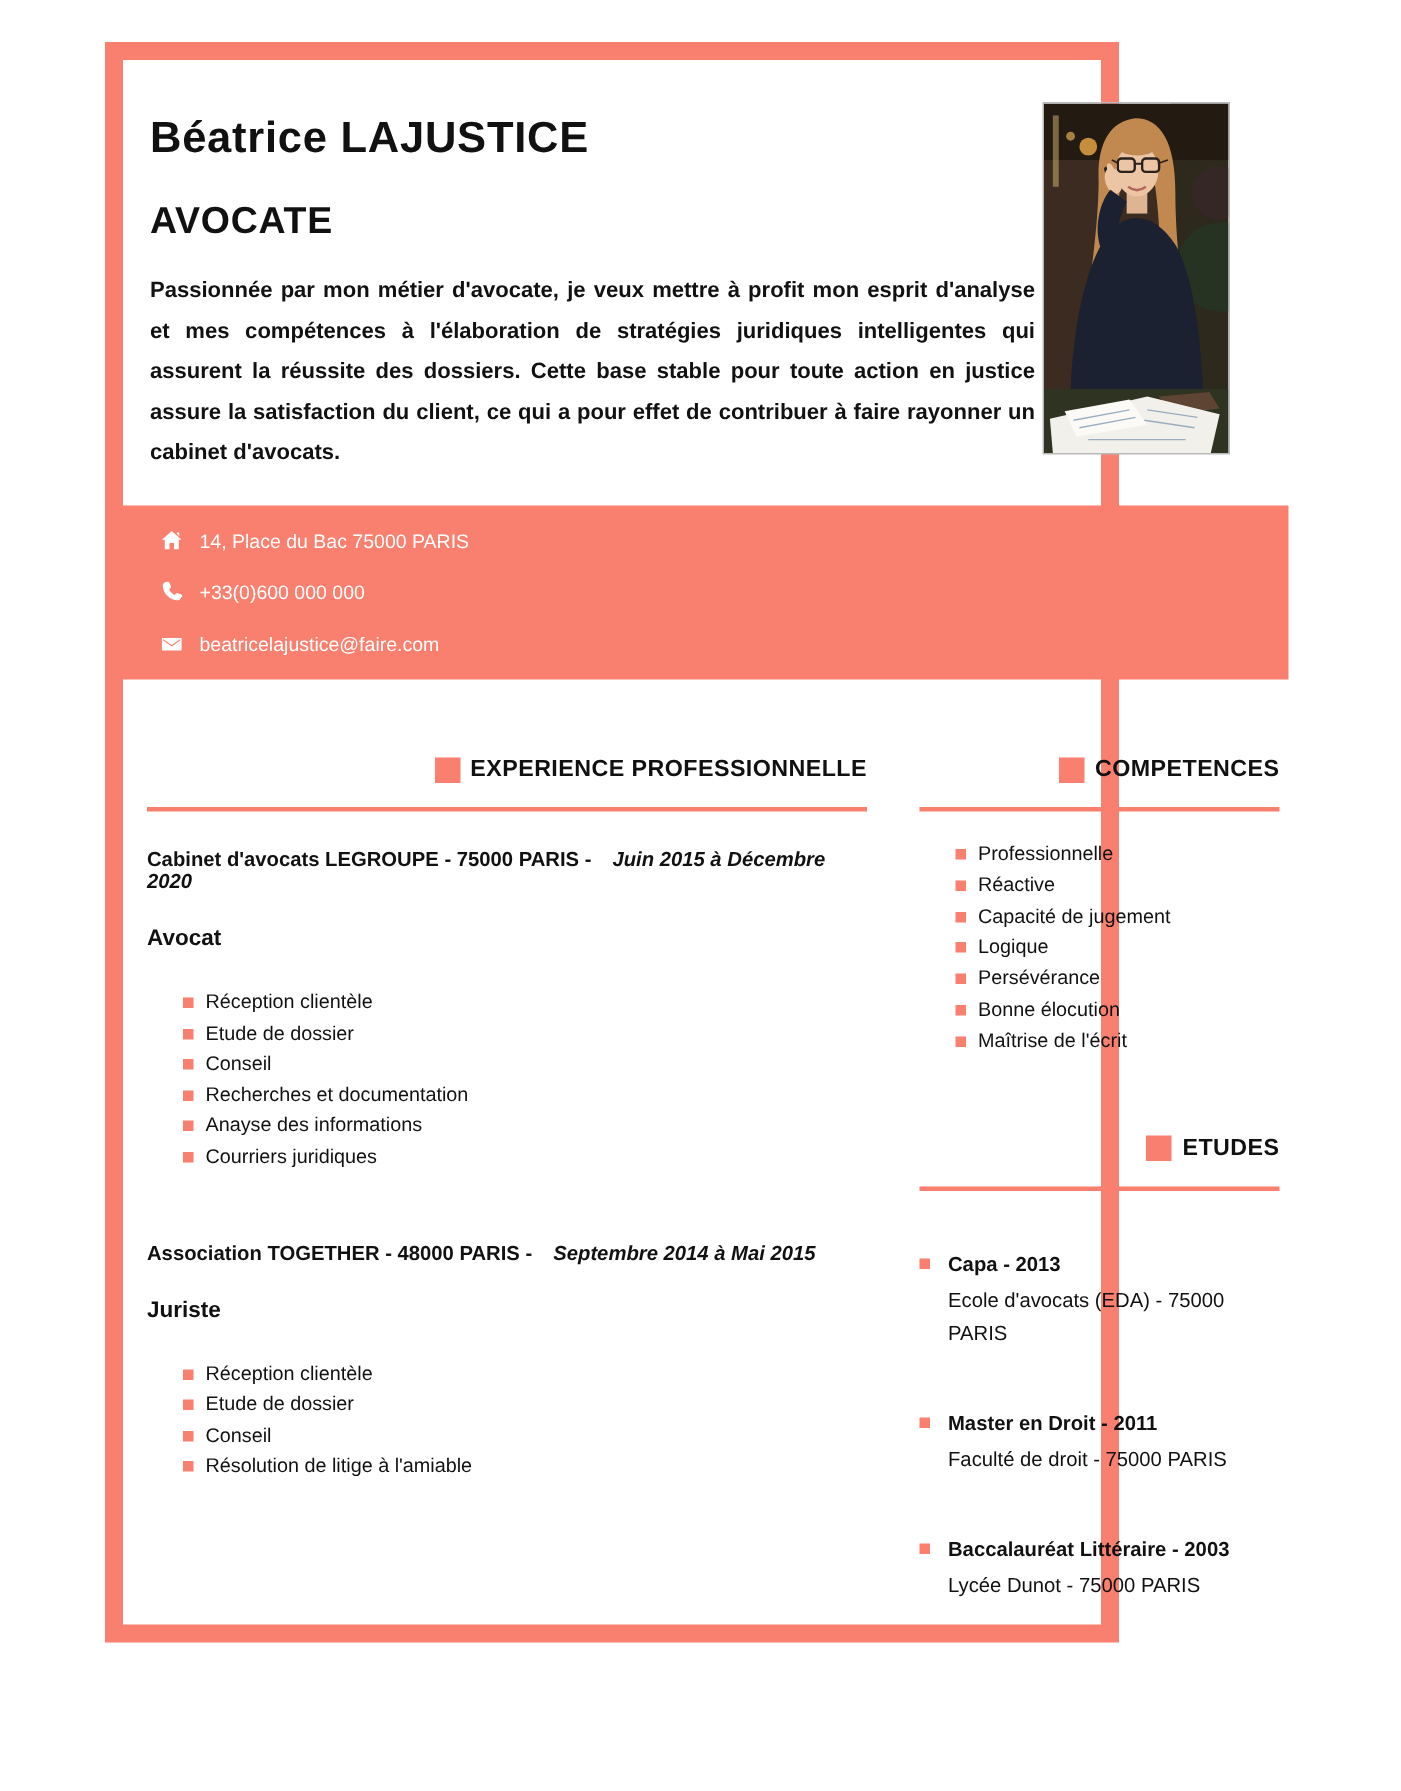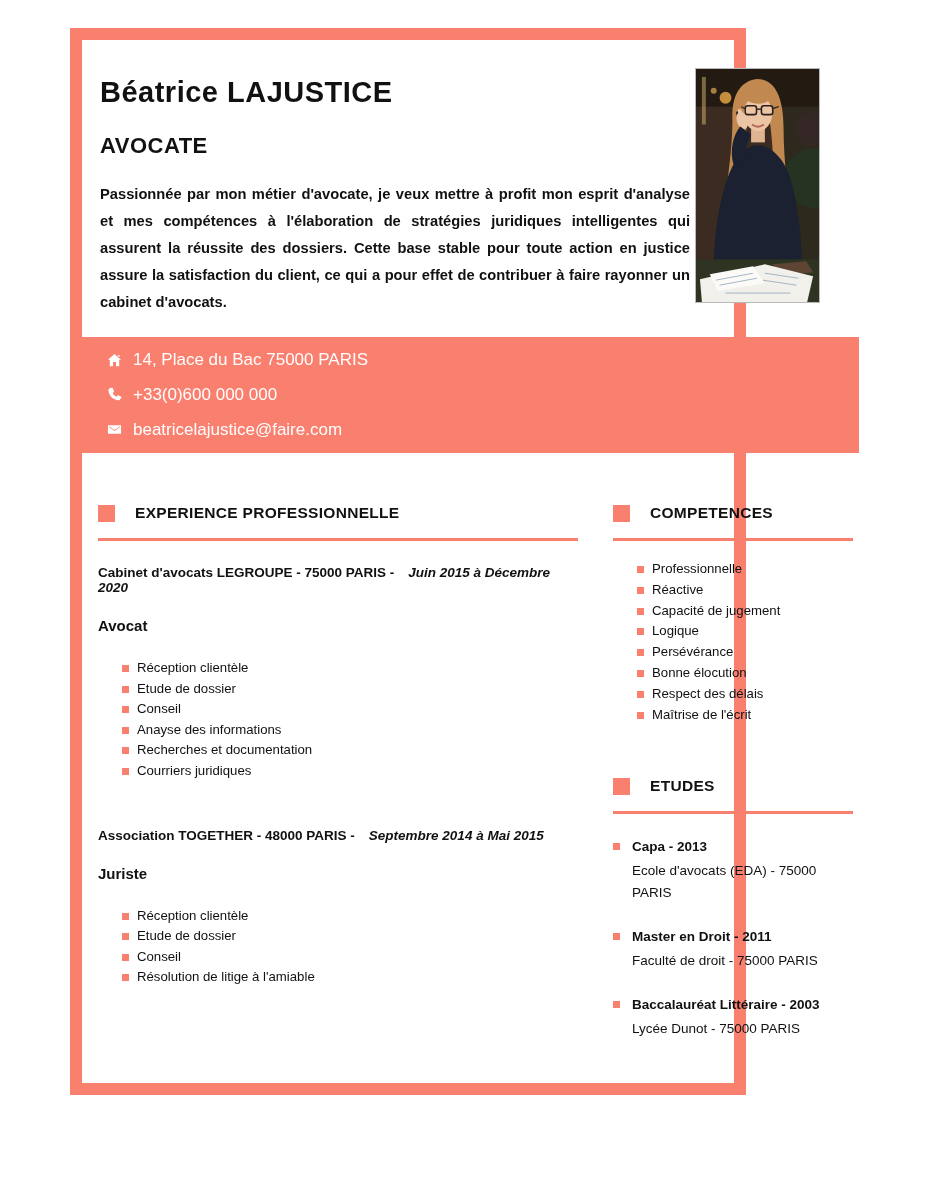--- a/index.html
+++ b/index.html
@@ -18,21 +18,21 @@
     border: 12px solid var(--accent);
     background: #ffffff;
   }
   
   .name {
     position: absolute; left: 18px; top: 36px;
     font-size: 29px; font-weight: bold; letter-spacing: 0.5px;
   }
   .job-title {
     position: absolute; left: 18px; top: 93px;
-    font-size: 22px; font-weight: bold; letter-spacing: 0.5px;
+    font-size: 25px; font-weight: bold; letter-spacing: 0.5px;
   }
   .summary {
     position: absolute; left: 18px; top: 141px;
     width: 590px;
     font-size: 14.7px; font-weight: bold;
     line-height: 27px; text-align: justify;
   }
   .photo {
     position: absolute; left: 613px; top: 28px;
     width: 125px; height: 235px;
@@ -41,27 +41,27 @@
   }
   .photo svg { display: block; width: 100%; height: 100%; }
   
   .contact-bar {
     position: absolute; left: 0; top: 297px;
     width: 777px; height: 116px;
     background: var(--accent);
     display: flex; flex-direction: column; justify-content: space-around;
     padding: 6px 0 6px 25px;
   }
-  .contact-row { display: flex; align-items: center; gap: 11px; color: #ffffff; font-size: 17px; }
+  .contact-row { display: flex; align-items: center; gap: 11px; color: #ffffff; font-size: 13px; }
   .cicon { width: 15px; height: 15px; display: inline-flex; }
   .cicon svg { width: 15px; height: 15px; fill: #ffffff; }
   
   .col-left  { position: absolute; left: 16px;  top: 464px; width: 480px; }
   .col-right { position: absolute; left: 531px; top: 464px; width: 240px; }
-  .sec-head { display: flex; align-items: center; gap: 20px; }
+  .sec-head { display: flex; align-items: center; gap: 7px; justify-content: flex-end; }
   .sec-square { width: 17px; height: 17px; background: var(--accent); flex: 0 0 auto; }
   .sec-label { font-size: 15.5px; font-weight: bold; letter-spacing: 0.3px; }
   .sec-line { height: 3px; background: var(--accent); margin-top: 16px; }
   .employer-line { margin-top: 24px; font-size: 13.5px; font-weight: bold; }
   .dates { font-style: italic; margin-left: 14px; }
   .role { margin-top: 22px; font-size: 15px; font-weight: bold; }
   ul.tasks { list-style: none; margin-top: 24px; }
   ul.tasks li {
     position: relative; padding-left: 39px;
     font-size: 13.2px; line-height: 20.6px;
@@ -74,21 +74,21 @@
   ul.skills { list-style: none; margin-top: 18px; }
   ul.skills li {
     position: relative; padding-left: 39px;
     font-size: 13.2px; line-height: 20.8px;
   }
   ul.skills li::before {
     content: ""; position: absolute; left: 24px; top: 7px;
     width: 7px; height: 7px; background: var(--accent);
   }
   .etudes-block { margin-top: 52px; }
-  .edu-entry { position: relative; padding-left: 19px; margin-top: 24px; }
+  .edu-entry { position: relative; padding-left: 19px; margin-top: 40px; }
   .edu-entry::before {
     content: ""; position: absolute; left: 0; top: 5px;
     width: 7px; height: 7px; background: var(--accent);
   }
   .edu-title { font-size: 13.5px; font-weight: bold; line-height: 17px; }
   .edu-detail { font-size: 13.5px; line-height: 22px; margin-top: 5px; }
 </style>
 </head>
 <body>
 
@@ -185,22 +185,22 @@
 
     <div class="job1">
       <div class="employer-line">
         <span>Cabinet d'avocats LEGROUPE - 75000 PARIS -</span><span class="dates">Juin 2015 à Décembre 2020</span>
       </div>
       <div class="role">Avocat</div>
       <ul class="tasks">
         <li>Réception clientèle</li>
         <li>Etude de dossier</li>
         <li>Conseil</li>
+        <li>Recherches et documentation</li>
         <li>Anayse des informations</li>
-        <li>Recherches et documentation</li>
         <li>Courriers juridiques</li>
       </ul>
     </div>
 
     <div class="job2">
       <div class="employer-line">
         <span>Association TOGETHER - 48000 PARIS -</span><span class="dates">Septembre 2014 à Mai 2015</span>
       </div>
       <div class="role">Juriste</div>
       <ul class="tasks">
@@ -219,21 +219,20 @@
         <span class="sec-label">COMPETENCES</span>
       </div>
       <div class="sec-line"></div>
       <ul class="skills">
         <li>Professionnelle</li>
         <li>Réactive</li>
         <li>Capacité de jugement</li>
         <li>Logique</li>
         <li>Persévérance</li>
         <li>Bonne élocution</li>
-        <li>Respect des délais</li>
         <li>Maîtrise de l'écrit</li>
       </ul>
     </div>
 
     <div class="etudes-block">
       <div class="sec-head">
         <span class="sec-square"></span>
         <span class="sec-label">ETUDES</span>
       </div>
       <div class="sec-line"></div>

